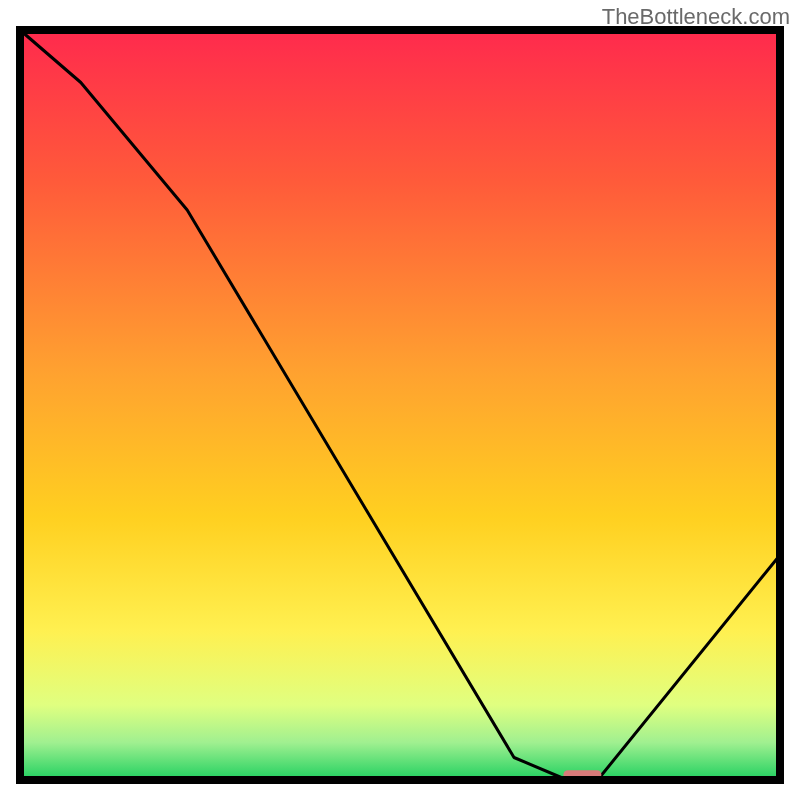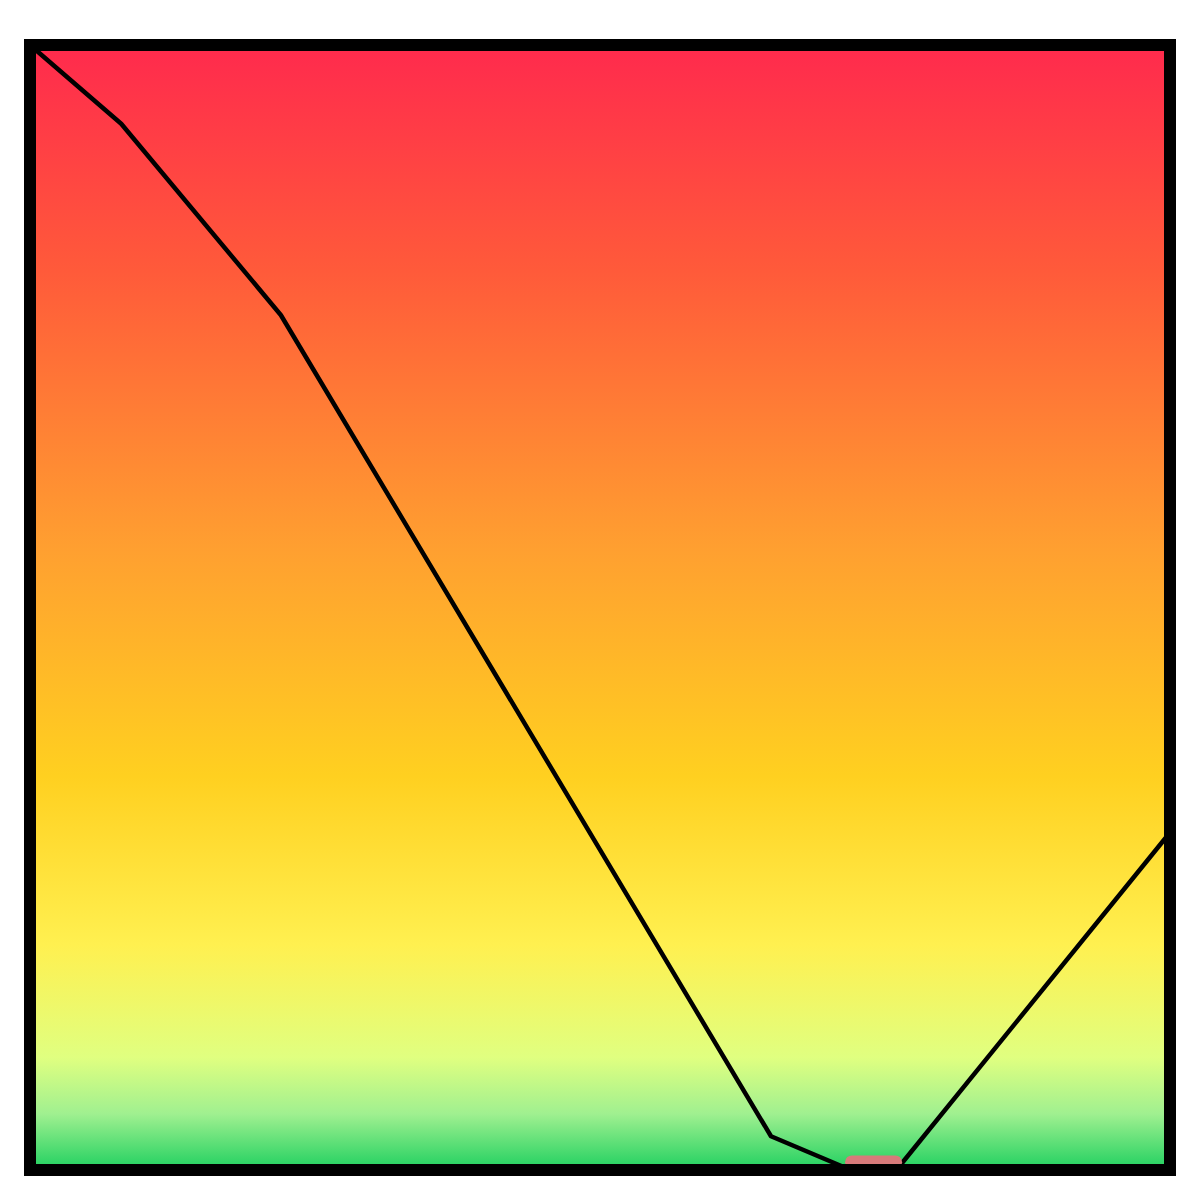--- a/index.html
+++ b/index.html
@@ -27,20 +27,21 @@
   svg {
     position: absolute;
     top: 0;
     left: 0;
   }
 </style>
 </head>
 <body>
 
 <div class="chart-container">
+  <div class="watermark">TheBottleneck.com</div>
   <svg id="chart-svg" width="800" height="800">
       <defs>
         <linearGradient id="bg-grad" x1="0" y1="0" x2="0" y2="1">
           <stop offset="0%" stop-color="#ff2a4d"></stop>
           <stop offset="20%" stop-color="#ff5a3a"></stop>
           <stop offset="45%" stop-color="#ffa030"></stop>
           <stop offset="65%" stop-color="#ffd020"></stop>
           <stop offset="80%" stop-color="#fff050"></stop>
           <stop offset="90%" stop-color="#e0ff80"></stop>
           <stop offset="95%" stop-color="#a0f090"></stop>

